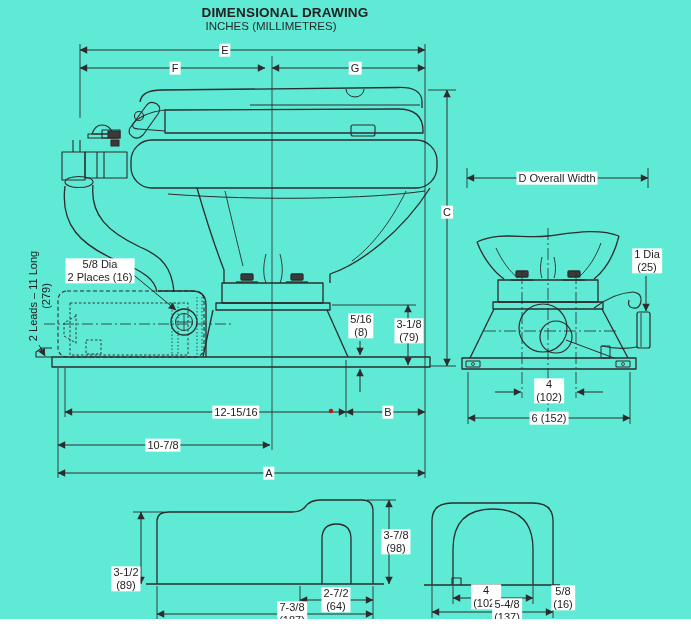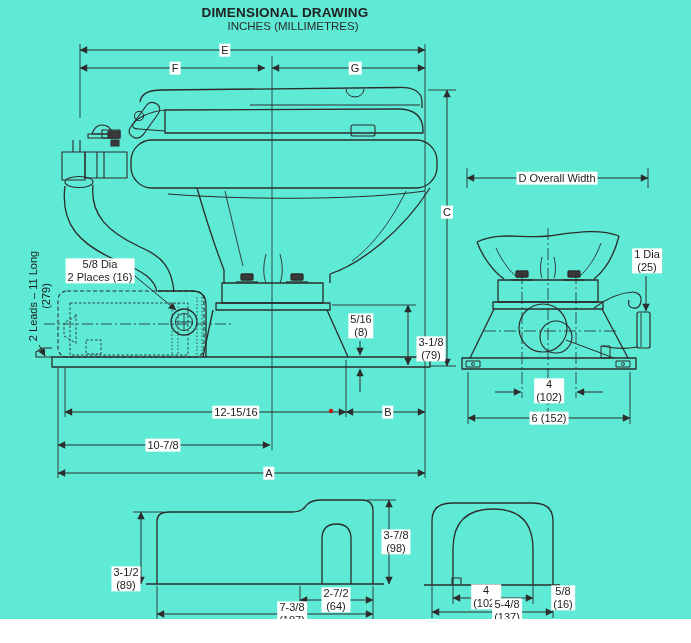--- a/index.html
+++ b/index.html
@@ -230,27 +230,27 @@
       <line x1="157" y1="614" x2="373" y2="614" marker-start="url(#arw)" marker-end="url(#arw)"></line>
       <line x1="453" y1="598" x2="533" y2="598" marker-start="url(#arw)" marker-end="url(#arw)"></line>
       <line x1="553" y1="598" x2="571" y2="598" marker-start="url(#arw)"></line>
       <line x1="432" y1="612" x2="553" y2="612" marker-start="url(#arw)" marker-end="url(#arw)"></line>
     </g>
 
     <circle cx="331" cy="411" r="2.2" fill="#cc1111" stroke="none"></circle>
   </svg>
 
   <div class="lbl title nobg" style="left:285px; top:13px;">DIMENSIONAL DRAWING</div>
-  <div class="lbl sub nobg" style="left:293px; top:27px;">INCHES (MILLIMETRES)</div>
+  <div class="lbl sub nobg" style="left:271px; top:27px;">INCHES (MILLIMETRES)</div>
 
   <div class="lbl" style="left:225px; top:50px;">E</div>
   <div class="lbl" style="left:175px; top:68px;">F</div>
   <div class="lbl" style="left:355px; top:68px;">G</div>
   <div class="lbl" style="left:447px; top:212px;">C</div>
-  <div class="lbl" style="left:431px; top:331px;margin-top:18px;">3-1/8
+  <div class="lbl" style="left:409px; top:331px;">3-1/8
 (79)</div>
   <div class="lbl" style="left:361px; top:326px;">5/16
 (8)</div>
   <div class="lbl" style="left:200px; top:412px;margin-left:36px;">12-15/16</div>
   <div class="lbl" style="left:388px; top:412px;">B</div>
   <div class="lbl" style="left:163px; top:445px;">10-7/8</div>
   <div class="lbl" style="left:269px; top:473px;">A</div>
   <div class="lbl" style="left:100px; top:271px;">5/8 Dia
 2 Places (16)</div>
   <div class="lbl rot nobg" style="left:40px; top:296px;">2 Leads – 11 Long

